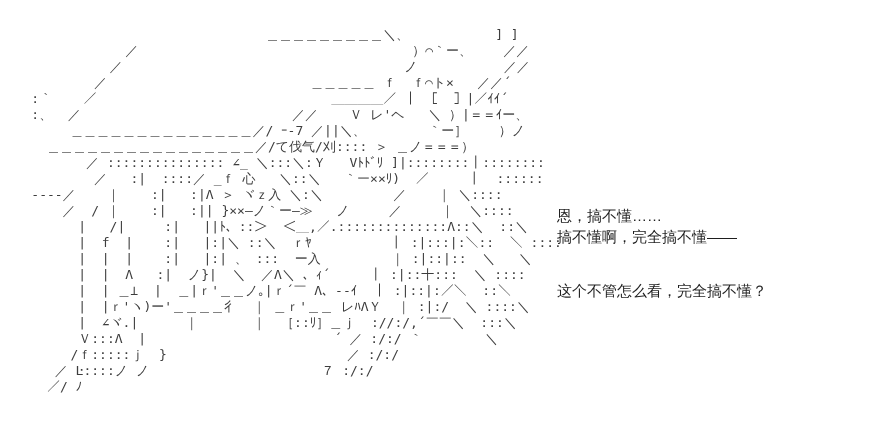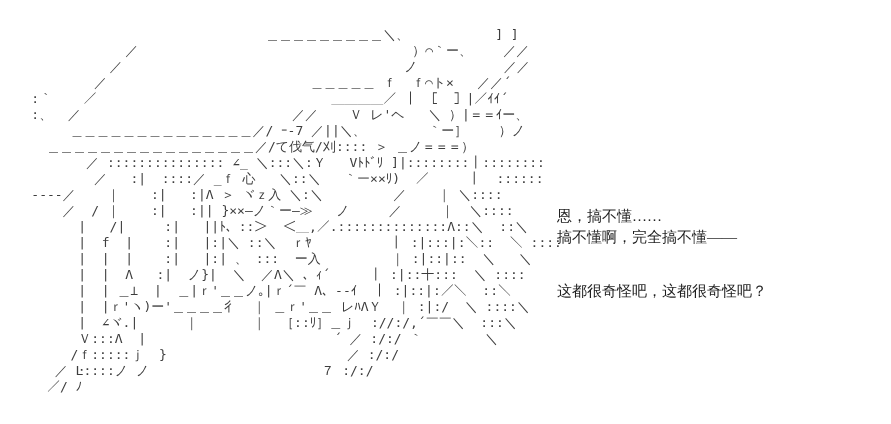--- a/index.html
+++ b/index.html
@@ -26,21 +26,21 @@
     color: #3d3d3d;
     white-space: pre;
     letter-spacing: 0;
   }
   .dialogue-line {
     position: absolute;
     left: 557px;
     font-size: 15px;
     color: #1e1e1e;
     white-space: nowrap;
-    font-family: Liberation Serif, serif;
+    font-family: Liberation Sans, sans-serif;
   }
   .dialogue-line.l1 { top: 207px; }
   .dialogue-line.l2 { top: 228px; }
   .dialogue-line.l3 { top: 282px; }
   .label-box {
     position: absolute;
     left: 222px;
     top: 347px;
     width: 150px;
     height: 35px;
@@ -82,17 +82,17 @@
           |  |ｒ'ヽ)ー'＿＿＿＿彳  ｜ ＿ｒ'＿＿ レﾊΛＹ  ｜ :|:/  ＼ ::::＼
           |  ∠ヾ.|      ｜       ｜  ［::ﾘ］＿ｊ  ://:/,´￣￣＼  :::＼
           Ｖ:::Λ  |                        ´ ／ :/:/ ｀        ＼
          /ｆ:::::ｊ  }                       ／ :/:/
        ／ Ŀ::::ノ ノ                      ７ :/:/
       ／/ ﾉ</pre>
 
   <div>
     <div class="dialogue-line l1">恩，搞不懂……</div>
     <div class="dialogue-line l2">搞不懂啊，完全搞不懂——</div>
-    <div class="dialogue-line l3">这都很奇怪吧，这都很奇怪吧？</div>
+    <div class="dialogue-line l3">这个不管怎么看，完全搞不懂？</div>
   </div>
 
 
 </div>
 
 </body></html>

